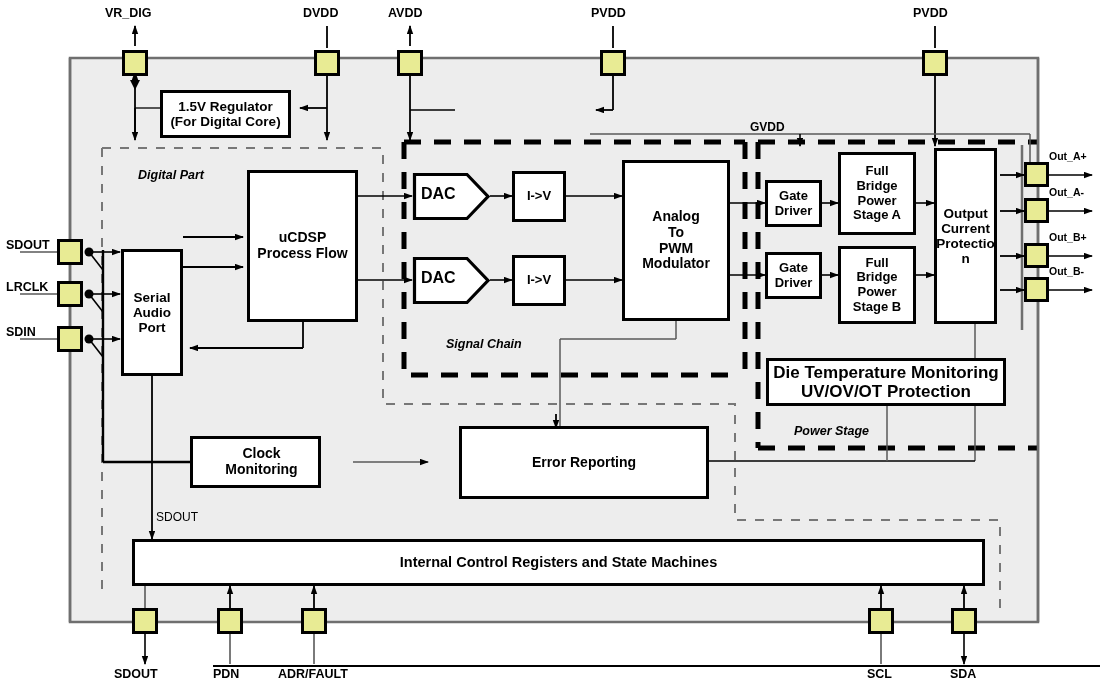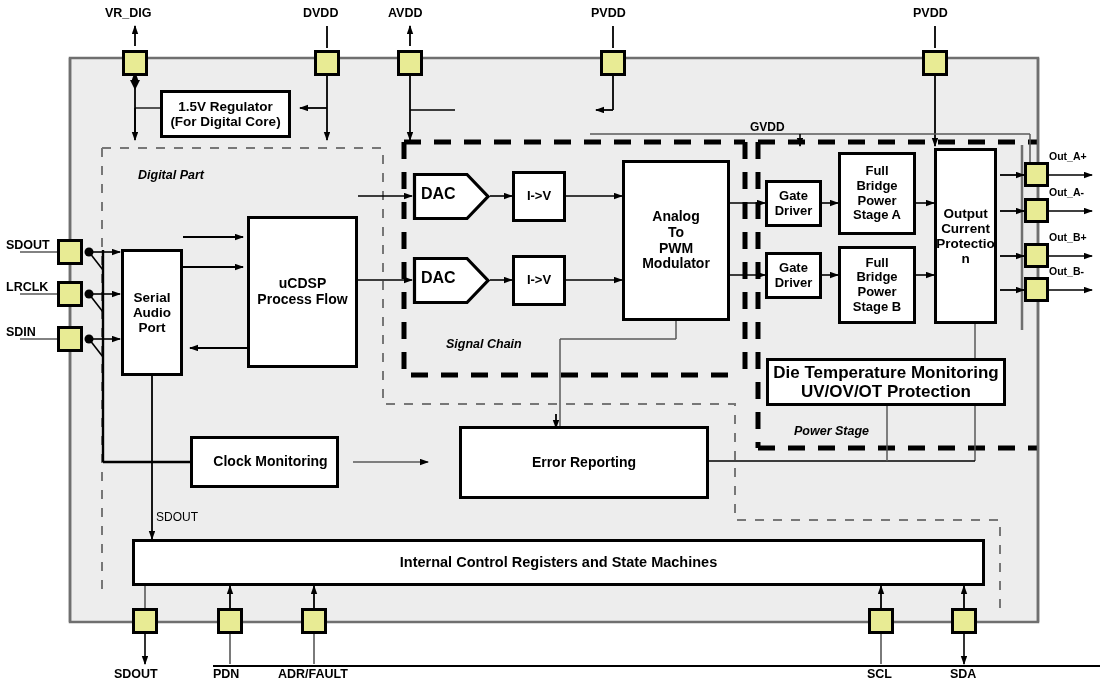--- a/index.html
+++ b/index.html
@@ -220,21 +220,21 @@
   <div class="lbl" style="left:950px;top:667px;font-size:12.5px;">SDA</div>
 
   <div class="blk" style="left:160px;top:90px;width:131px;height:48px;font-size:13.5px;white-space:pre-line;">1.5V Regulator
 (For Digital Core)</div>
 
 
   <div class="blk" style="left:121px;top:249px;width:62px;height:127px;font-size:13.5px;white-space:pre-line;">Serial
 Audio
 Port</div>
 
-  <div class="blk" style="left:247px;top:170px;width:111px;height:152px;font-size:14px;white-space:pre-line;margin-top:46px;">uCDSP
+  <div class="blk" style="left:247px;top:170px;width:111px;height:152px;font-size:14px;white-space:pre-line;">uCDSP
 Process Flow</div>
 
   <div class="dacwrap" style="left:412px;top:172px;width:78px;height:49px;">
     <svg width="78" height="49" viewBox="0 0 78 49">
       <polygon points="2.5,2.5 55,2.5 76,24.5 55,46.5 2.5,46.5" fill="#fff" stroke="#000" stroke-width="3.2"></polygon>
     </svg>
     <div class="dactxt" style="left:9px;top:13px;font-size:16px;">DAC</div>
   </div>
 
   <div class="dacwrap" style="left:412px;top:256px;width:78px;height:49px;">
@@ -270,21 +270,21 @@
 Stage B</div>
 
   <div class="blk" style="left:934px;top:148px;width:63px;height:176px;font-size:13.5px;white-space:pre-line;">Output
 Current
 Protectio
 n</div>
 
   <div class="blk" style="left:766px;top:358px;width:240px;height:48px;font-size:17px;white-space:pre-line;">Die Temperature Monitoring
 UV/OV/OT Protection</div>
 
-  <div class="blk" style="left:190px;top:436px;width:149px;height:52px;font-size:14px;padding-left:12px;">Clock Monitoring</div>
+  <div class="blk" style="left:190px;top:436px;width:131px;height:52px;font-size:14px;padding-left:12px;">Clock Monitoring</div>
 
   <div class="blk" style="left:435px;top:426px;width:250px;height:73px;font-size:14px;margin-left:24px;">Error Reporting</div>
 
   <div class="blk" style="left:132px;top:539px;width:853px;height:47px;font-size:14.5px;">Internal Control Registers and State Machines</div>
 
   <div class="ital" style="left:110px;top:168px;font-size:12.5px;">Digital Part</div>
   <div class="ital" style="left:418px;top:337px;font-size:12.5px;">Signal Chain</div>
   <div class="ital" style="left:766px;top:424px;font-size:12.5px;">Power Stage</div>
 
   <div class="lbl" style="left:750px;top:120px;font-size:12px;">GVDD</div>

